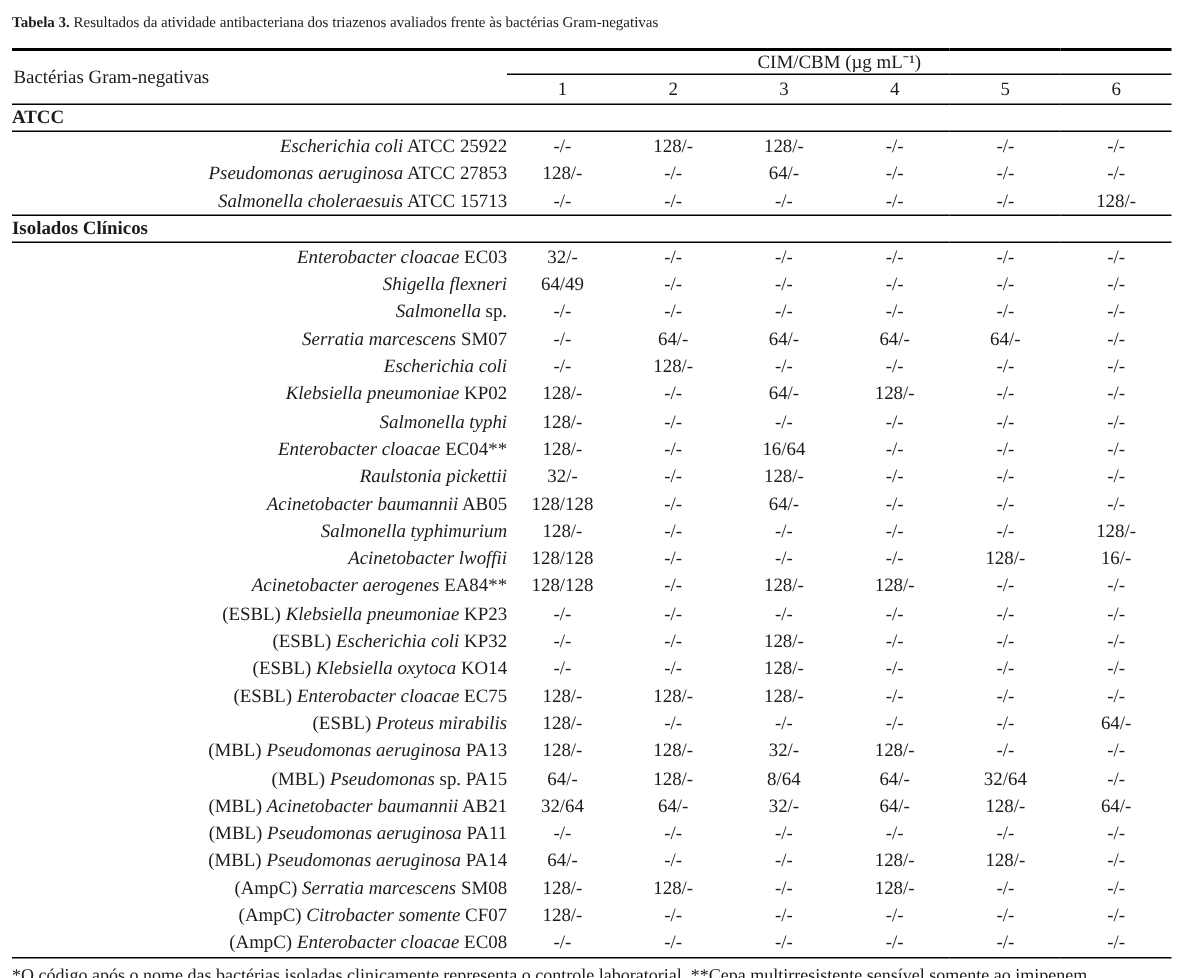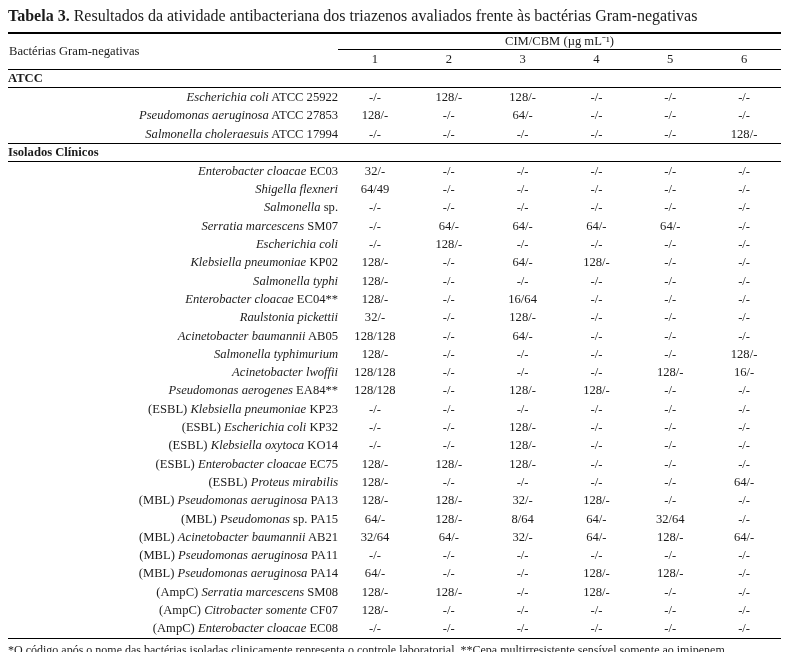--- a/index.html
+++ b/index.html
@@ -11,21 +11,21 @@
     width: 788px;
     height: 652px;
     font-family: "Liberation Serif", serif;
     color: #1b1b1b;
     overflow: hidden;
   }
   .page {
     padding: 5px 7px 0 8px;
   }
   .table-title {
-    font-size: 16px;
+    font-size: 10px;
     line-height: 15px;
     margin: 3px 0 0 0;
     white-space: nowrap;
   }
   .table-title .title-label { font-weight: bold; }
   table.results {
     width: 773px;
     border-collapse: collapse;
     table-layout: fixed;
     margin-top: 9px;
@@ -129,21 +129,21 @@
         <tr>
           <td class="name"><i>Pseudomonas aeruginosa</i> <span>ATCC 27853</span></td>
           <td class="val">128/-</td>
           <td class="val">-/-</td>
           <td class="val">64/-</td>
           <td class="val">-/-</td>
           <td class="val">-/-</td>
           <td class="val">-/-</td>
         </tr>
         <tr>
-          <td class="name"><i>Salmonella choleraesuis</i> <span>ATCC 17994</span></td>
+          <td class="name"><i>Salmonella choleraesuis</i> <span>ATCC 15713</span></td>
           <td class="val">-/-</td>
           <td class="val">-/-</td>
           <td class="val">-/-</td>
           <td class="val">-/-</td>
           <td class="val">-/-</td>
           <td class="val">128/-</td>
         </tr>
         <tr class="section">
           <td colspan="7">Isolados Clínicos</td>
         </tr>
@@ -249,21 +249,21 @@
         <tr>
           <td class="name"><i>Acinetobacter lwoffii</i></td>
           <td class="val">128/128</td>
           <td class="val">-/-</td>
           <td class="val">-/-</td>
           <td class="val">-/-</td>
           <td class="val">128/-</td>
           <td class="val">16/-</td>
         </tr>
         <tr>
-          <td class="name"><i>Pseudomonas aerogenes</i> <span>EA84**</span></td>
+          <td class="name"><i>Acinetobacter aerogenes</i> <span>EA84**</span></td>
           <td class="val">128/128</td>
           <td class="val">-/-</td>
           <td class="val">128/-</td>
           <td class="val">128/-</td>
           <td class="val">-/-</td>
           <td class="val">-/-</td>
         </tr>
         <tr>
           <td class="name"><span>(ESBL)</span> <i>Klebsiella pneumoniae</i> <span>KP23</span></td>
           <td class="val">-/-</td>

